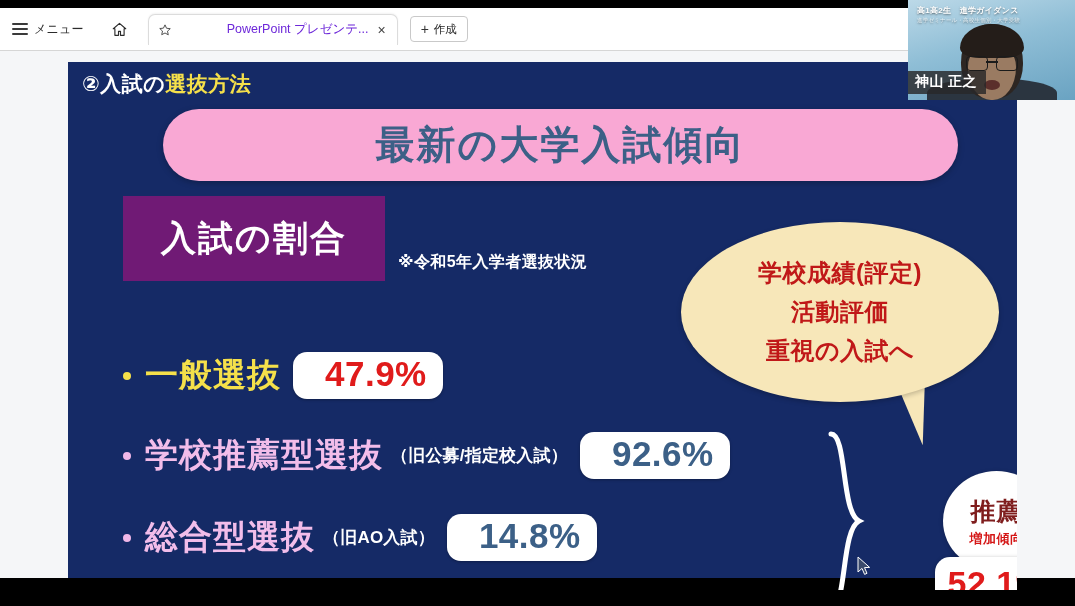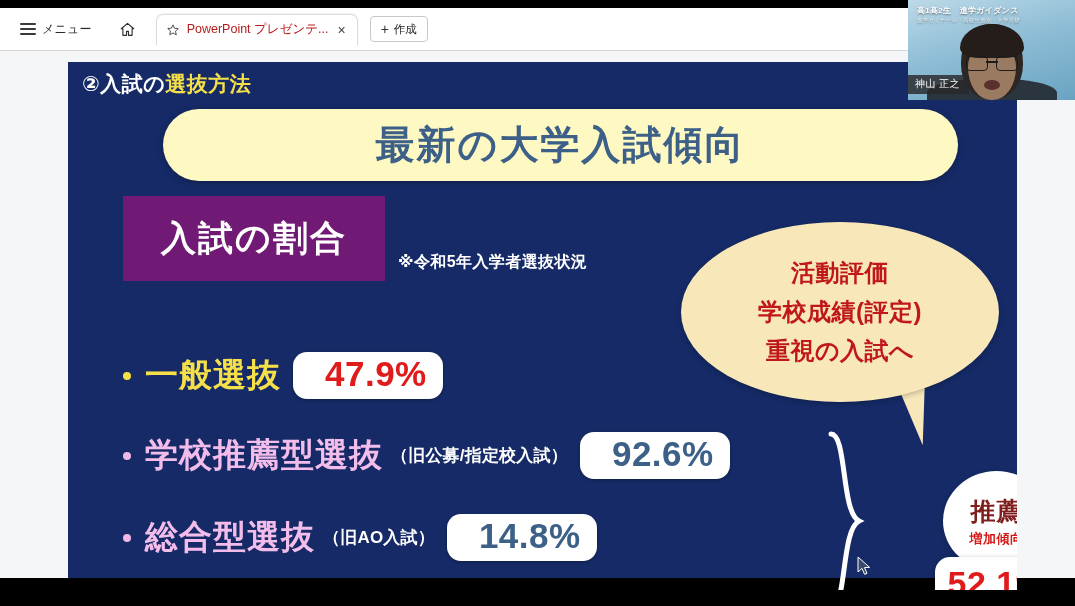--- a/index.html
+++ b/index.html
@@ -26,21 +26,21 @@
     width: 1075px; height: 42px;
     background: #ffffff;
     border-bottom: 1px solid #d6d6d6;
     display: flex;
     align-items: center;
     z-index: 3;
   }
   .chrome-left {
     display: flex; align-items: center;
     gap: 0px;
-    padding-left: 12px;
+    padding-left: 4px;
   }
   .menu-btn {
     display: flex; align-items: center; gap: 6px;
     padding: 4px 8px;
     border-radius: 4px;
     cursor: pointer;
   }
   .hamburger {
     display: inline-block;
     width: 16px; height: 12px;
@@ -70,23 +70,24 @@
     border: 1px solid #dcdcdc;
     border-bottom: none;
     border-radius: 7px 7px 0 0;
     background: #fff;
     box-shadow: 0 -1px 2px rgba(0,0,0,.05);
     cursor: pointer;
     max-width: 250px;
   }
   .tab-star { width: 14px; height: 14px; flex: 0 0 auto; }
   .tab-title {
-    font-size: 12.5px; color: #b91c1c;
+    font-size: 12.5px; color: #6d28d9;
     white-space: nowrap; overflow: hidden; text-overflow: ellipsis;
     max-width: 170px;
+    margin-left: 48px;
   }
   .tab-close {
     font-size: 14px; color: #444; line-height: 1;
     padding: 0 2px; cursor: pointer;
   }
 
   .create-btn {
     margin-left: 12px;
     height: 24px;
     display: flex; align-items: center; gap: 5px;
@@ -149,21 +150,21 @@
     color: #ffffff;
     letter-spacing: .5px;
     white-space: nowrap;
   }
   .slide-kicker .hl { color: #f5e04a; }
 
   .title-pill {
     position: absolute;
     left: 95px; top: 47px;
     width: 795px; height: 72px;
-    background: #fef9c3;
+    background: #f9a8d4;
     border-radius: 40px;
     display: flex; align-items: center; justify-content: center;
     box-shadow: 0 2px 6px rgba(0,0,0,.25);
     z-index: 2;
   }
   .title-pill .txt {
     font-size: 39px; font-weight: bold;
     color: #3c6087;
     letter-spacing: 2px;
   }
@@ -383,21 +384,21 @@
     letter-spacing: .2px;
     text-shadow: 0 1px 2px rgba(0,0,0,.5);
     z-index: 3;
   }
   .vid-name {
     position: absolute;
     left: 0; bottom: 6px;
     padding: 2px 9px 3px 7px;
     background: rgba(40,40,42,.82);
     color: #ffffff;
-    font-size: 10px; font-weight: normal;
+    font-size: 14px; font-weight: bold;
     letter-spacing: .4px;
     z-index: 3;
   }
 
   
   #cursor {
     position: absolute;
     left: 857px; top: 556px;
     width: 14px; height: 20px;
     z-index: 9;
@@ -519,22 +520,22 @@
       </div>
 
       <svg class="brace" viewBox="0 0 44 182">
         <path d="M8 4 C24 4 18 82 36 91 C18 100 24 178 8 178" fill="none" stroke="#ffffff" stroke-width="5" stroke-linecap="round"></path>
       </svg>
 
       <div class="bubble">
         <div class="bubble-tail"></div>
         <div class="bubble-body"></div>
         <div class="bubble-text">
+          <span>学校成績(評定)</span>
           <span>活動評価</span>
-          <span>学校成績(評定)</span>
           <span>重視の入試へ</span>
         </div>
       </div>
 
       <div class="circle-badge">
         <span class="big">推薦</span>
         <span class="small">増加傾向</span>
       </div>
 
       <div class="total-chip">

